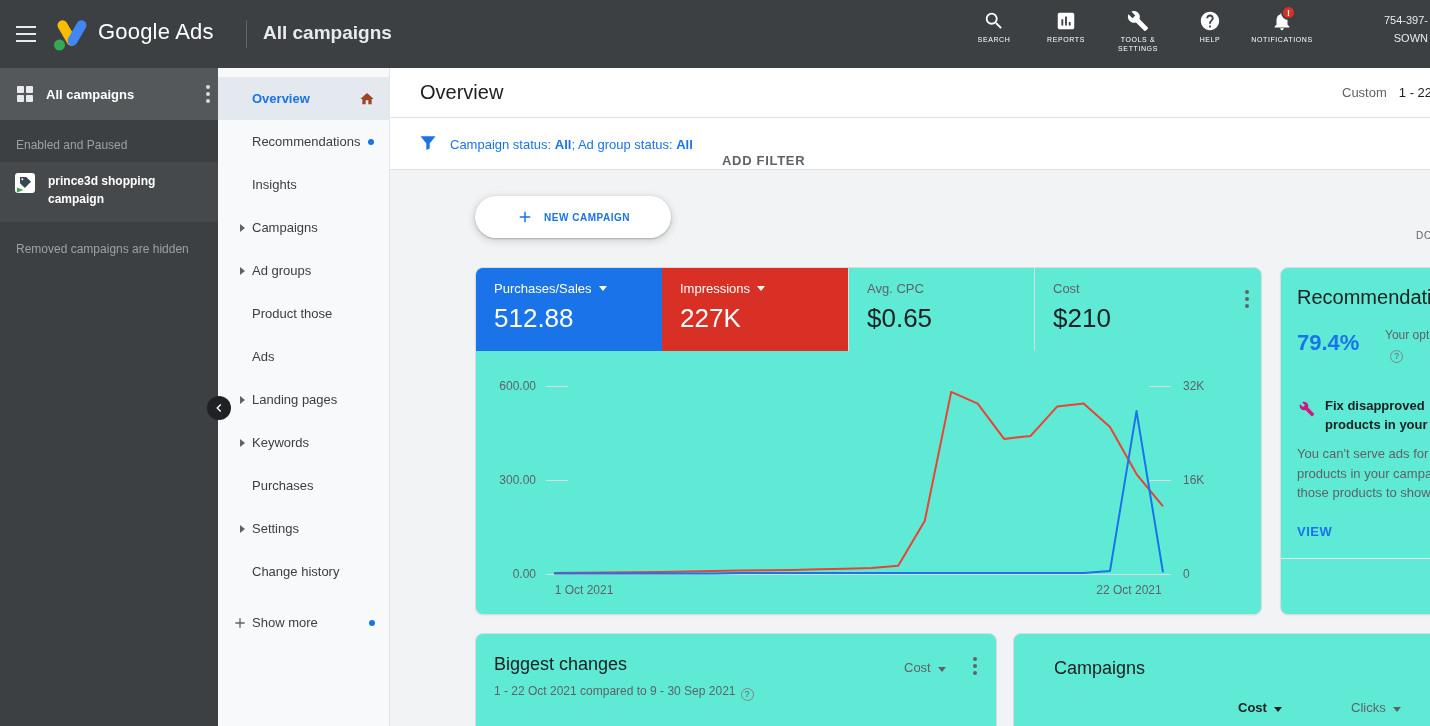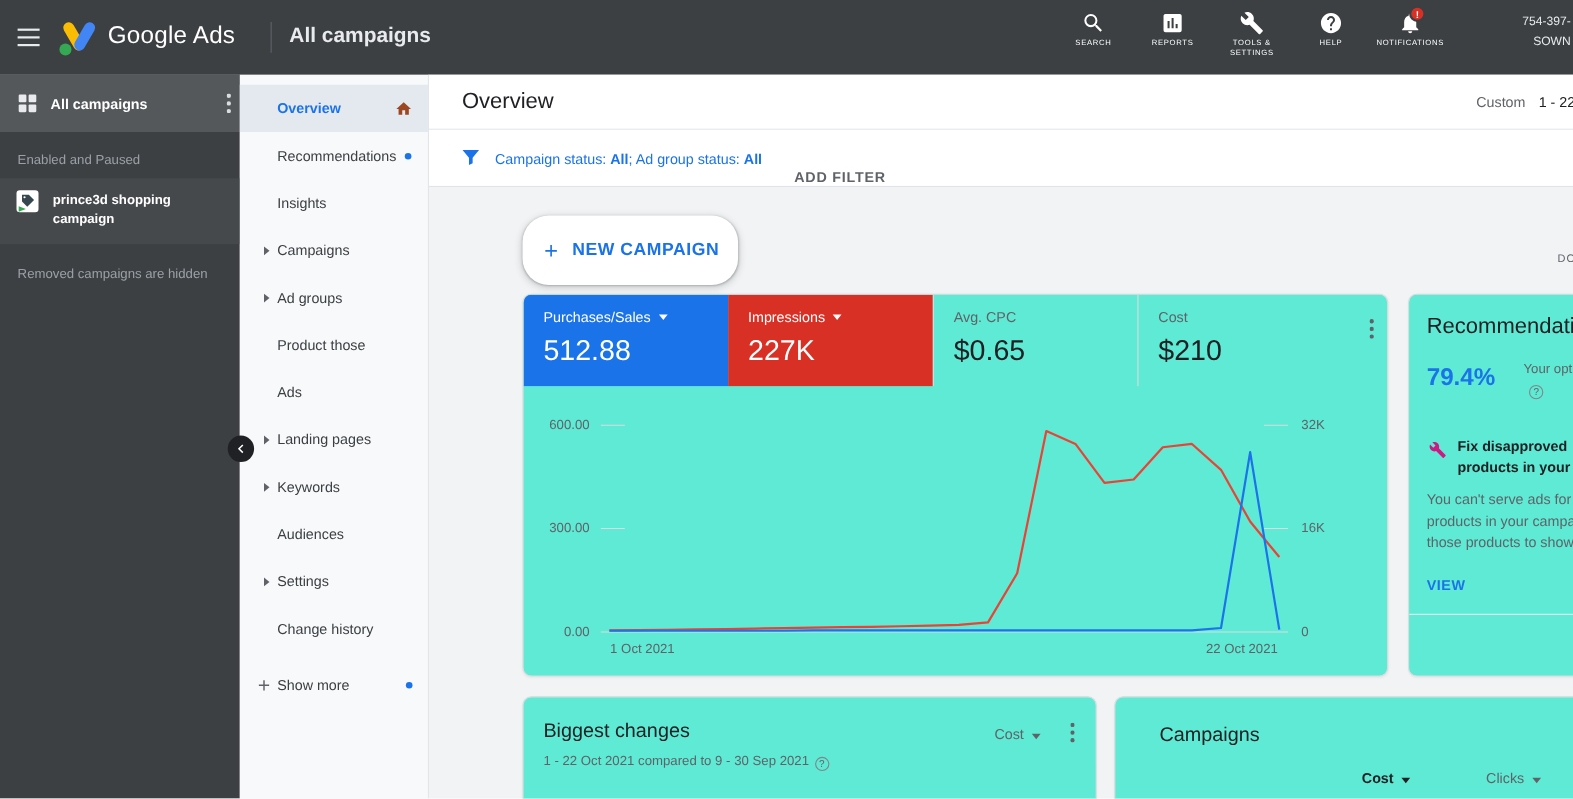--- a/index.html
+++ b/index.html
@@ -58,23 +58,23 @@
   .page-title { position:absolute; left:30px; top:13px; font-size:20px; color:#202124; }
   .date-ctrl { position:absolute; left:952px; top:17px; font-size:13px; white-space:nowrap; display:flex; gap:12px; cursor:pointer; }
   .date-preset { color:#5f6368; }
   .date-range { color:#202124; }
   .filter-bar { position:absolute; left:0; top:50px; width:100%; height:52px; background:#fff; border-bottom:1px solid #e0e3e7; }
   .funnel { position:absolute; left:28px; top:15px; }
   .applied { position:absolute; left:60px; top:19px; font-size:13px; color:#1a73e8; cursor:pointer; }
   .applied .seg-b { font-weight:700; }
   .add-filter { position:absolute; left:332px; top:35px; font-size:13px; color:#5f6368; font-weight:700; letter-spacing:.7px; cursor:pointer; }
   .content { position:absolute; left:0; top:102px; width:100%; height:556px; }
-  .new-campaign { position:absolute; left:85px; top:26px; width:196px; height:63px; background:#fff;
+  .new-campaign { position:absolute; left:85px; top:26px; width:196px; height:42px; background:#fff;
     border-radius:24px; box-shadow:0 1px 2px rgba(60,64,67,.3), 0 2px 6px 2px rgba(60,64,67,.15);
-    display:flex; align-items:center; justify-content:center; gap:10px; color:#1a73e8; font-size:16px;
+    display:flex; align-items:center; justify-content:center; gap:10px; color:#1a73e8; font-size:10px;
     font-weight:700; letter-spacing:.5px; cursor:pointer; }
   .download { position:absolute; left:1026px; top:60px; font-size:10px; color:#5f6368; letter-spacing:.8px; white-space:nowrap; cursor:pointer; }
   .card { position:absolute; background:#5eead4; border:1px solid #dadce0; border-radius:8px; overflow:hidden;
     box-shadow:0 1px 2px rgba(0,0,0,.05); }
   
   .metrics-card { left:85px; top:97px; width:787px; height:348px; }
   .scores { position:absolute; left:0; top:0; width:100%; height:83px; display:flex; }
   .score { width:186px; padding:13px 0 0 18px; cursor:pointer; }
   .score .sl { font-size:13px; display:flex; align-items:center; }
   .score .sv { font-size:26px; margin-top:7px; }
@@ -237,21 +237,21 @@
   </div>
   <div class="nav-item">
     <span class="arr"></span>
     <span>Landing pages</span>
   </div>
   <div class="nav-item">
     <span class="arr"></span>
     <span>Keywords</span>
   </div>
   <div class="nav-item">
-    <span>Audiences</span>
+    <span>Purchases</span>
   </div>
   <div class="nav-item">
     <span class="arr"></span>
     <span>Settings</span>
   </div>
   <div class="nav-item">
     <span>Change history</span>
   </div>
   <div class="show-more">
     <svg class="plus" width="16" height="16" viewBox="0 0 24 24">

